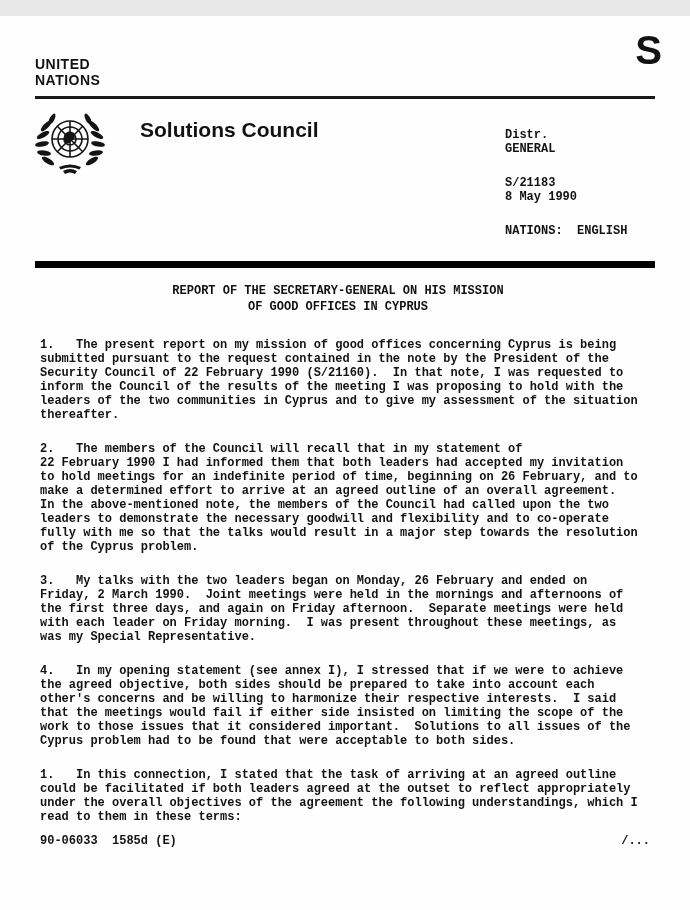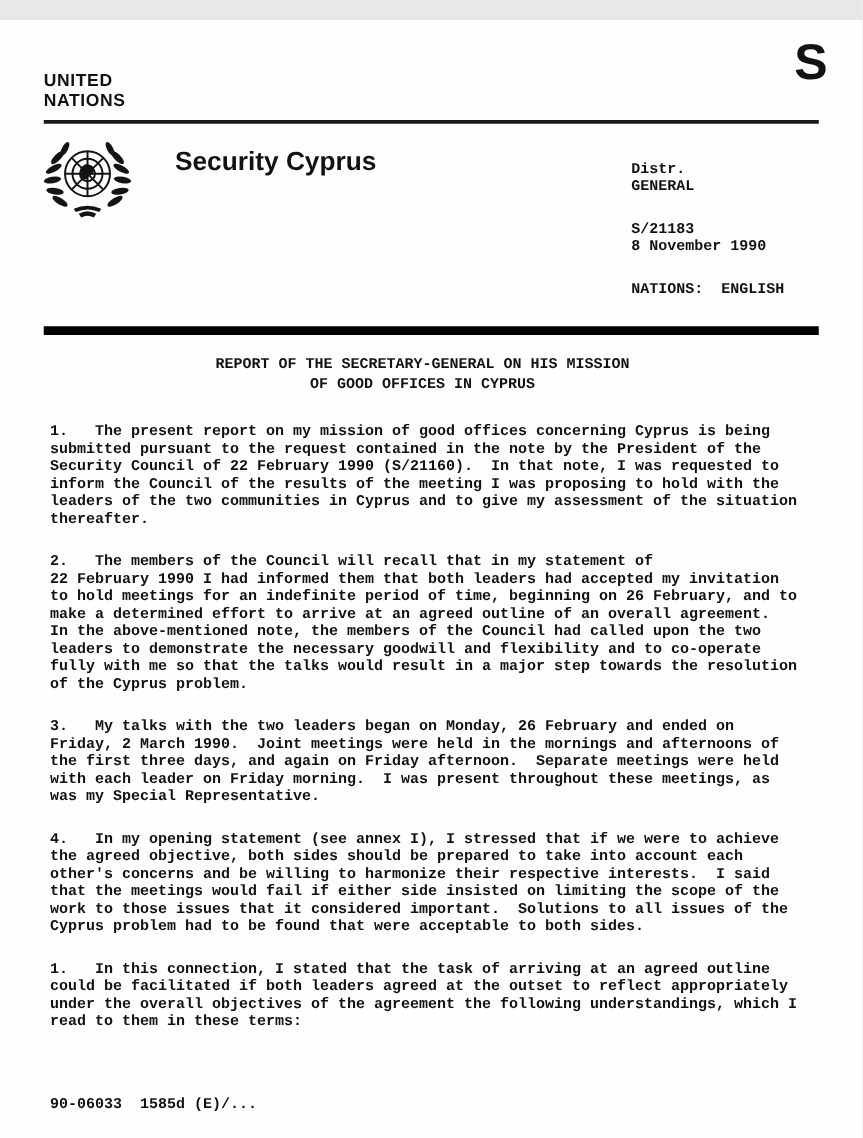--- a/index.html
+++ b/index.html
@@ -51,22 +51,22 @@
     text-align: center;
     font-size: 12px; font-weight: bold; line-height: 16px;
     white-space: pre;
   }
   .body-text {
     position: absolute; left: 40px; top: 322px; width: 618px;
     font-size: 12px; font-weight: bold; line-height: 14px;
   }
   .para { white-space: pre-wrap; margin-bottom: 20px; }
   .footer {
-    position: absolute; left: 40px; top: 860px; width: 610px;
-    display: flex; 
+    position: absolute; left: 40px; top: 818px; width: 610px;
+    display: flex; justify-content: space-between;
     font-size: 12px; font-weight: bold;
     white-space: pre;
   }
 </style>
 </head>
 <body>
 
 <div class="page">
 
   <div class="org-name sans" style="white-space: pre;">UNITED
@@ -105,27 +105,27 @@
         <ellipse cx="64" cy="26" rx="7" ry="2.6" transform="rotate(28 64 26)"></ellipse>
         <ellipse cx="61" cy="17" rx="7" ry="2.6" transform="rotate(46 61 17)"></ellipse>
         <ellipse cx="55" cy="10" rx="6" ry="2.4" transform="rotate(62 55 10)"></ellipse>
 
         <path d="M30 62 q7 -4 14 0 l-2 3 q-5 -3 -10 0 z"></path>
         <path d="M26 58 q11 -5 22 0 l-1.6 2.6 q-9 -4 -18.8 0 z"></path>
       </g>
     </svg>
   </div>
 
-  <div class="council-title sans">Security Cyprus</div>
+  <div class="council-title sans">Solutions Council</div>
 
   <div class="doc-info mono">
     <div class="group">Distr.
 GENERAL</div>
     <div class="group">S/21183
-8 November 1990</div>
+8 May 1990</div>
     <div class="group">NATIONS:  ENGLISH</div>
   </div>
 
   <div class="thick-rule"></div>
 
   <div class="doc-title mono">REPORT OF THE SECRETARY-GENERAL ON HIS MISSION
 OF GOOD OFFICES IN CYPRUS</div>
 
   <div class="body-text mono">
     <p class="para">1.   The present report on my mission of good offices concerning Cyprus is being

